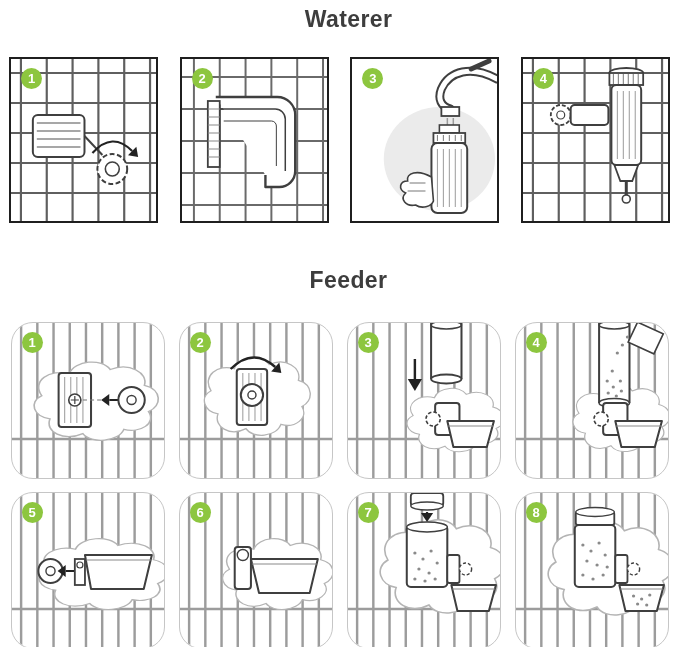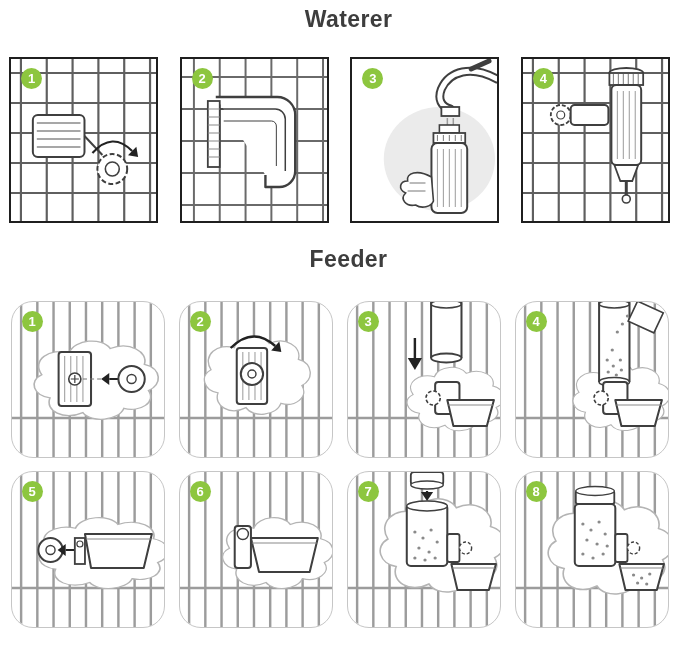--- a/index.html
+++ b/index.html
@@ -11,21 +11,21 @@
   .section-title{
     text-align:center;
     font-size:23px;
     font-weight:bold;
     color:var(--title-color,#3d3d3d);
     letter-spacing:.4px;
     margin:0;
     padding-left:18px;
   }
   #waterer-title{padding-top:6px;}
-  #feeder-title{margin-top:23px;}
+  #feeder-title{margin-top:44px;}
   .waterer-row{
     display:flex;justify-content:space-between;
     padding:0 9px;margin-top:24px;
   }
   .panel{position:relative;background:#fff;box-sizing:border-box;overflow:hidden;}
   .waterer-panel{
     width:149px;height:166px;
     border:2px solid var(--waterer-panel-border,#1f1f1f);
   }
   .feeder-grid{

